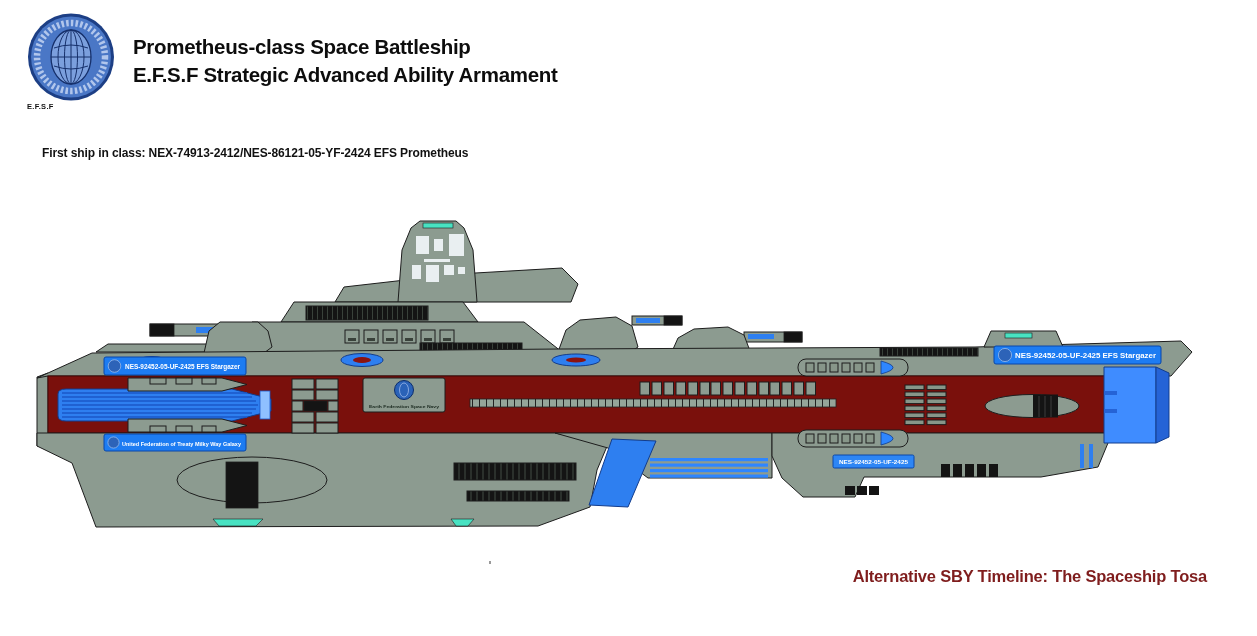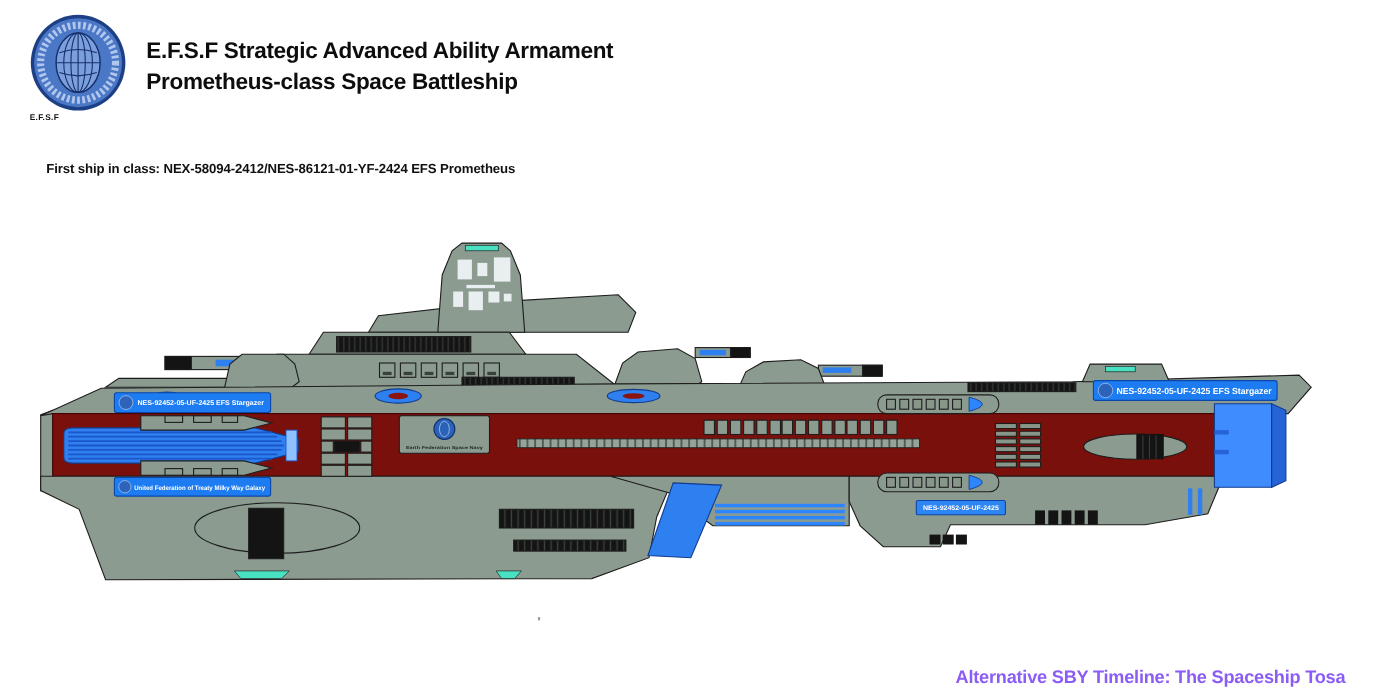--- a/index.html
+++ b/index.html
@@ -4,22 +4,22 @@
 <style>
   html,body{margin:0;padding:0;background:#fff;}
   #stage{position:relative;width:1257px;height:636px;background:#fff;overflow:hidden;
          font-family:"Liberation Sans",sans-serif;color:#0c0c0c;}
   .logo-wrap{position:absolute;left:27px;top:13px;width:90px;text-align:left;}
   .logo-caption{font-size:7.5px;font-weight:bold;letter-spacing:.3px;margin-top:1px;color:#111;}
   .title-block{position:absolute;left:133px;top:33px;font-weight:bold;font-size:20.5px;
                line-height:28px;letter-spacing:-0.3px;color:#0d0d0d;}
   .first-ship{position:absolute;left:42px;top:146px;font-weight:bold;font-size:12px;
               letter-spacing:-0.1px;color:#111;}
-  .footer-caption{position:absolute;right:34px;top:567px;font-weight:bold;font-size:16.5px;
-                  letter-spacing:-0.2px;color:#8b5cf6;margin-top:40px;}
+  .footer-caption{position:absolute;right:50px;top:567px;font-weight:bold;font-size:16.5px;
+                  letter-spacing:-0.2px;color:#7f1d1d;}
   .stray-dot{position:absolute;left:489px;top:561px;width:2px;height:3px;background:#9a9a9a;}
   svg{display:block;}
   
   .h  {fill:#8C9B90;stroke:#1d1d1d;stroke-width:1;}
   .h2 {fill:#879689;stroke:#1d1d1d;stroke-width:1;}
   .rd {fill:#7A100C;stroke:#420605;stroke-width:1;}
   .blk{fill:#141414;stroke:#1d1d1d;stroke-width:.8;}
   .bl {fill:#2E7FF0;stroke:#123c8c;stroke-width:1;}
   .eng{fill:#3F8CFF;stroke:#123c8c;stroke-width:1;}
   .engd{fill:#2563d6;stroke:#123c8c;stroke-width:1;}
@@ -45,25 +45,25 @@
       <ellipse cx="44" cy="44" rx="6.5" ry="27" fill="none" stroke="#16306b" stroke-width="1"></ellipse>
       <line x1="44" y1="17" x2="44" y2="71" stroke="#16306b" stroke-width="1"></line>
       <path d="M27,35 Q44,29 61,35" fill="none" stroke="#16306b" stroke-width="1"></path>
       <path d="M24,44 L64,44" fill="none" stroke="#16306b" stroke-width="1"></path>
       <path d="M27,53 Q44,59 61,53" fill="none" stroke="#16306b" stroke-width="1"></path>
     </svg>
     <div class="logo-caption">E.F.S.F</div>
   </div>
 
   <div class="title-block">
+    <div>Prometheus-class Space Battleship</div>
     <div>E.F.S.F Strategic Advanced Ability Armament</div>
-    <div>Prometheus-class Space Battleship</div>
   </div>
 
-  <div class="first-ship">First ship in class: NEX-58094-2412/NES-86121-01-YF-2424 EFS Prometheus</div>
+  <div class="first-ship">First ship in class: NEX-74913-2412/NES-86121-05-YF-2424 EFS Prometheus</div>
 
   <svg style="position:absolute;left:30px;top:210px;" width="1165" height="330" viewBox="30 210 1165 330">
     <defs>
       <pattern id="tickdark" patternUnits="userSpaceOnUse" width="5" height="20">
         <rect width="5" height="20" fill="#141414"></rect>
         <line x1="2.5" y1="0" x2="2.5" y2="20" stroke="#39413a" stroke-width="1"></line>
       </pattern>
       <pattern id="tickgrill" patternUnits="userSpaceOnUse" width="6" height="20">
         <rect width="6" height="20" fill="#141414"></rect>
         <line x1="3" y1="0" x2="3" y2="20" stroke="#3a423b" stroke-width="1.2"></line>

